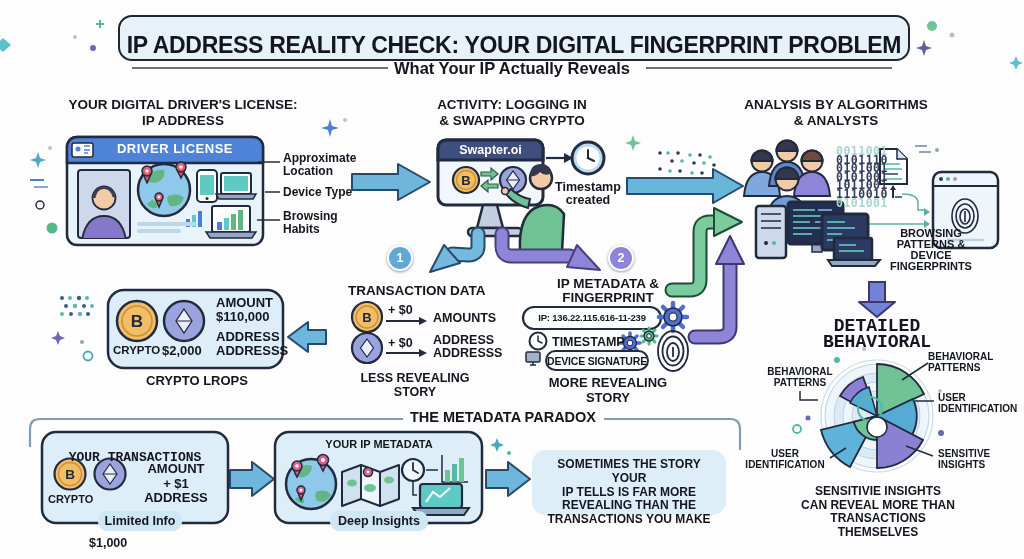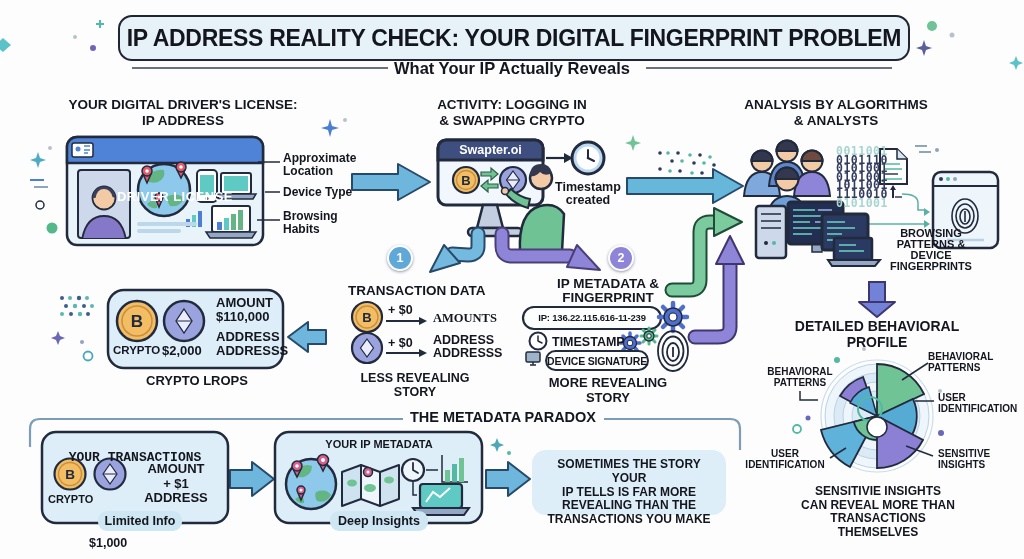--- a/index.html
+++ b/index.html
@@ -520,39 +520,39 @@
       <path d="M413,482 V495 H417" stroke="#222b3d" stroke-width="1.5" fill="none"></path>
     </g>
     <g>
       <rect x="420" y="484" width="42" height="24" rx="3" fill="#5fc9c3" stroke="#222b3d" stroke-width="2.2"></rect>
       <polyline points="426,502 433,492 440,497 450,488" fill="none" stroke="#fff" stroke-width="2"></polyline>
       <path d="M413,508 h56 l-5,7 h-46 z" fill="#94a7c4" stroke="#222b3d" stroke-width="2"></path>
     </g>
   </g>
 </svg>
 
-<div class="txt title-box" style="left:118px;top:15px;width:788px;height:42px;">
+<div class="txt title-box" style="left:118px;top:15px;width:788px;height:42px;align-items:flex-end;">
   <span class="b" style="font-size:23px;letter-spacing:-0.3px;">IP ADDRESS REALITY CHECK: YOUR DIGITAL FINGERPRINT PROBLEM</span>
 </div>
 <div class="txt b ctr" style="left:312px;top:59px;width:400px;font-size:16.5px;">What Your IP Actually Reveals</div>
 
 <div class="txt b ctr lh15" style="left:58px;top:97px;width:250px;font-size:13.5px;">
   <span style="display:block">YOUR DIGITAL DRIVER'S LICENSE:</span>
   <span style="display:block">IP ADDRESS</span>
 </div>
 <div class="txt b ctr lh15" style="left:412px;top:97px;width:200px;font-size:13.5px;">
   <span style="display:block">ACTIVITY: LOGGING IN</span>
   <span style="display:block">&amp; SWAPPING CRYPTO</span>
 </div>
 <div class="txt b ctr lh15" style="left:736px;top:97px;width:200px;font-size:13.5px;">
   <span style="display:block">ANALYSIS BY ALGORITHMS</span>
   <span style="display:block">&amp; ANALYSTS</span>
 </div>
 
-<div class="txt ctr" style="left:95px;top:141px;width:160px;font-size:13px;font-weight:bold;color:#fff;letter-spacing:0.5px;margin-top:48px;">DRIVER LICENSE</div>
+<div class="txt ctr" style="left:95px;top:141px;width:160px;font-size:13px;font-weight:bold;color:#fff;letter-spacing:0.5px;">DRIVER LICENSE</div>
 <div class="txt b lh13" style="left:283px;top:152px;width:80px;font-size:12px;">Approximate Location</div>
 <div class="txt b" style="left:283px;top:185px;width:90px;font-size:12px;">Device Type</div>
 <div class="txt b lh13" style="left:283px;top:210px;width:62px;font-size:12px;">Browsing Habits</div>
 
 <div class="txt ctr" style="left:443px;top:143px;width:95px;font-size:12.5px;font-weight:bold;color:#fff;">Swapter.oi</div>
 <div class="txt b ctr lh13" style="left:549px;top:181px;width:78px;font-size:12.5px;">Timestamp created</div>
 
 <div class="txt" style="left:836px;top:147px;width:60px;">
   <div class="bin bin-faint">0011001</div>
   <div class="bin bin-dark">0101110</div>
@@ -577,40 +577,39 @@
 <div class="txt b lh14" style="left:216px;top:330px;width:66px;font-size:13px;">
   <span style="display:block">ADDRESS</span>
   <span style="display:block">ADDRESSS</span>
 </div>
 <div class="txt b" style="left:113px;top:344px;width:48px;font-size:11.5px;">CRYPTO</div>
 <div class="txt b" style="left:162px;top:343px;width:48px;font-size:13px;">$2,000</div>
 <div class="txt b ctr" style="left:132px;top:373px;width:130px;font-size:13px;">CRYPTO LROPS</div>
 
 <div class="txt b" style="left:348px;top:283px;width:140px;font-size:13.5px;">TRANSACTION DATA</div>
 <div class="txt b" style="left:388px;top:303px;width:36px;font-size:12.5px;">+ $0</div>
-<div class="txt b" style="left:433px;top:311px;width:70px;font-size:12.5px;font-family:Liberation Serif, serif;">AMOUNTS</div>
+<div class="txt b" style="left:433px;top:311px;width:70px;font-size:12.5px;">AMOUNTS</div>
 <div class="txt b" style="left:388px;top:336px;width:36px;font-size:12.5px;">+ $0</div>
 <div class="txt b lh13" style="left:433px;top:334px;width:70px;font-size:12.5px;">
   <span style="display:block">ADDRESS</span>
   <span style="display:block">ADDRESSS</span>
 </div>
 <div class="txt b ctr" style="left:340px;top:371px;width:150px;font-size:12.5px;">LESS REVEALING STORY</div>
 
 <div class="txt b ctr lh14" style="left:528px;top:277px;width:160px;font-size:13.5px;">
   <span style="display:block">IP METADATA &amp;</span>
   <span style="display:block">FINGERPRINT</span>
 </div>
 <div class="txt b ctr" style="left:523px;top:312px;width:138px;font-size:9.5px;letter-spacing:-0.2px;">IP: 136.22.115.616-11-239</div>
 <div class="txt b" style="left:552px;top:335px;width:90px;font-size:12.5px;">TIMESTAMP</div>
 <div class="txt b ctr" style="left:546px;top:355px;width:102px;font-size:10.5px;letter-spacing:-0.2px;">DEVICE SIGNATURE</div>
 <div class="txt b ctr" style="left:528px;top:375px;width:160px;font-size:13px;">MORE REVEALING STORY</div>
 
-<div class="txt b ctr" style="left:788px;top:318px;width:178px;font-size:14px;line-height:16px;">
+<div class="txt b ctr" style="left:788px;top:318px;width:178px;font-size:18px;line-height:16px;font-family:Liberation Mono, monospace;">
   <span style="display:block">DETAILED BEHAVIORAL</span>
-  <span style="display:block">PROFILE</span>
 </div>
 <div class="txt b ctr lh11" style="left:765px;top:366px;width:70px;font-size:10px;">BEHAVIORAL PATTERNS</div>
 <div class="txt b lh11" style="left:928px;top:351px;width:78px;font-size:10px;">BEHAVIORAL PATTERNS</div>
 <div class="txt b lh11" style="left:938px;top:392px;width:86px;font-size:10px;">USER IDENTIFICATION</div>
 <div class="txt b lh11" style="left:938px;top:448px;width:64px;font-size:10px;">SENSITIVE INSIGHTS</div>
 <div class="txt b ctr lh11" style="left:742px;top:448px;width:86px;font-size:10px;">USER IDENTIFICATION</div>
 <div class="txt b ctr" style="left:789px;top:485px;width:178px;font-size:12px;line-height:13.5px;">
   <span style="display:block">SENSITIVIE INSIGHTS</span>
   <span style="display:block">CAN REVEAL MORE THAN</span>
   <span style="display:block">TRANSACTIONS THEMSELVES</span>

